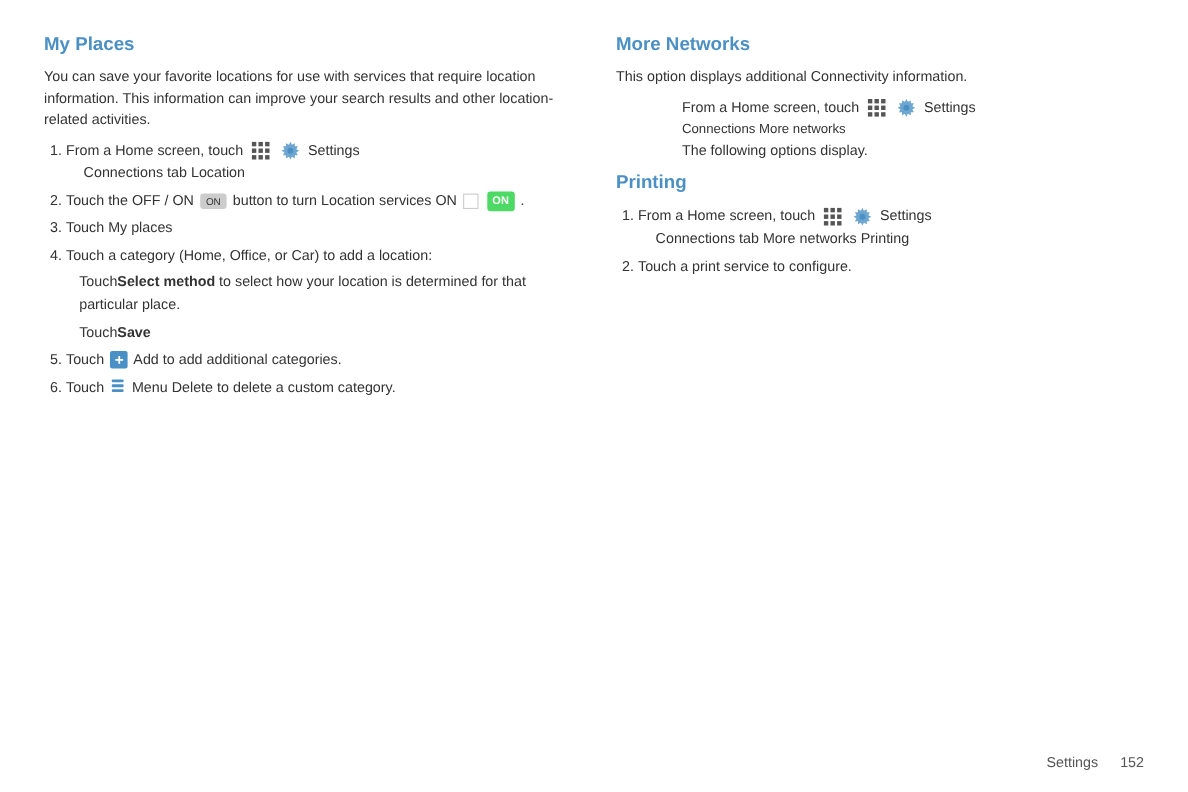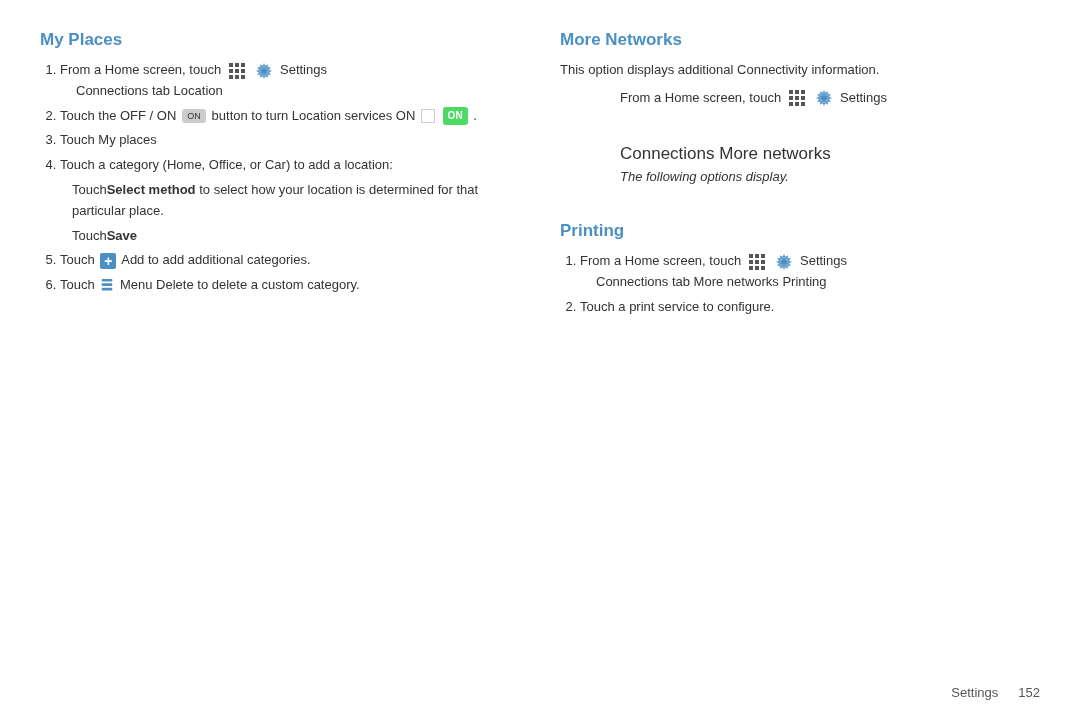--- a/index.html
+++ b/index.html
@@ -177,20 +177,21 @@
     }
   </style>
 </head>
 <body>
 
 <div class="page-container">
 
   <div class="left-column">
     <div class="section-title">My Places</div>
 
+    <div class="section-text">You can save your favorite locations for use with services that require location information. This information can improve your search results and other location-related activities.</div>
 
     <ol class="ordered-list">
 
       <li>
         <span>From a Home screen, touch</span>
         
         <span class="grid-icon inline-icon">
           <svg viewBox="0 0 18 18" fill="none" xmlns="http://www.w3.org/2000/svg">
             <rect x="1" y="1" width="4" height="4" fill="#555"></rect>
             <rect x="7" y="1" width="4" height="4" fill="#555"></rect>
@@ -288,30 +289,30 @@
           </svg>
         </span>
         <span class="settings-icon inline-icon">
           <svg viewBox="0 0 20 20" xmlns="http://www.w3.org/2000/svg">
             <circle cx="10" cy="10" r="3" fill="#4a90c4"></circle>
             <path d="M10 1 L11.5 4 L14.5 2.5 L14.5 5.5 L17.5 5.5 L16 8.5 L19 10 L16 11.5 L17.5 14.5 L14.5 14.5 L14.5 17.5 L11.5 16 L10 19 L8.5 16 L5.5 17.5 L5.5 14.5 L2.5 14.5 L4 11.5 L1 10 L4 8.5 L2.5 5.5 L5.5 5.5 L5.5 2.5 L8.5 4 Z" fill="#4a90c4" opacity="0.8"></path>
           </svg>
         </span>
         <span>Settings</span>
       </div>
-      <div style="font-size:17px; line-height:1.6;margin-top:32px;">
+      <div style="font-size:12px; line-height:1.6;">
         <span>Connections</span>
         <span>	 <span>More networks</span></span>
       </div>
-      <div style="font-size:13px; line-height:1.6;font-style:italic;">
+      <div style="font-size:13px; line-height:1.6;">
         <span>The following options display.</span>
       </div>
     </div>
 
-    <div style="margin-top: 33px;">
+    <div style="margin-top: 8px;">
       <div class="section-title">Printing</div>
 
       <ol class="ordered-list">
         <li>
           <span>From a Home screen, touch</span>
           <span class="grid-icon inline-icon">
             <svg viewBox="0 0 18 18" fill="none" xmlns="http://www.w3.org/2000/svg">
               <rect x="1" y="1" width="4" height="4" fill="#555"></rect>
               <rect x="7" y="1" width="4" height="4" fill="#555"></rect>
               <rect x="13" y="1" width="4" height="4" fill="#555"></rect>

